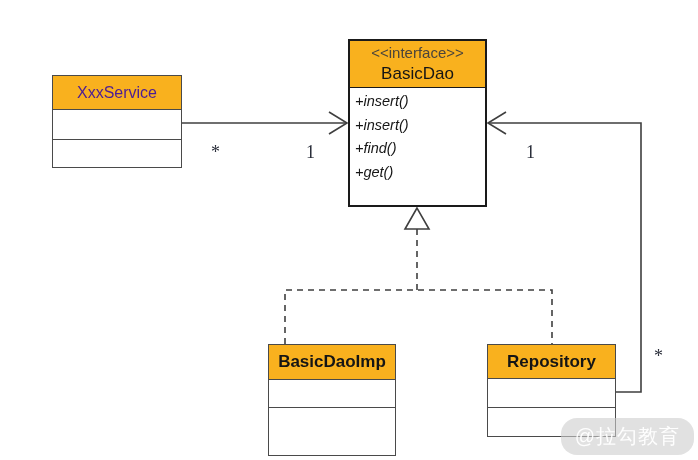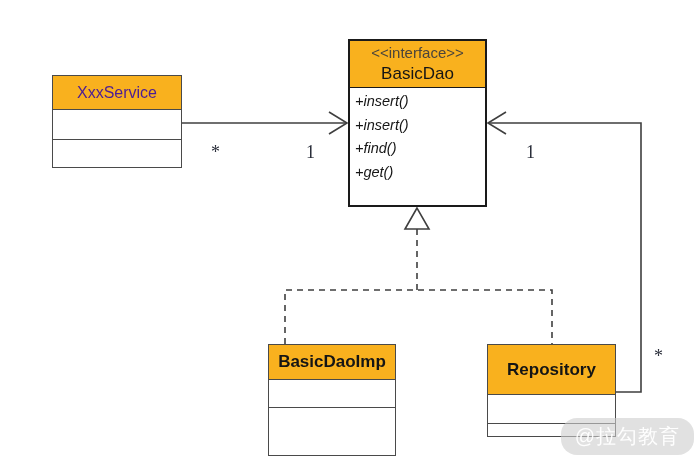--- a/index.html
+++ b/index.html
@@ -142,21 +142,21 @@
 
   <div class="uml-box" style="left:221px;top:344px;width:128px;height:112px;margin-left:47px;">
     <div class="uml-header" style="height:35px;">
       <span class="class-name name-semibold">BasicDaoImp</span>
     </div>
     <div class="compartment" style="height:28px;"></div>
     <div class="compartment" style="height:27px;"></div>
   </div>
 
   <div class="uml-box" style="left:487px;top:344px;width:129px;height:93px;">
-    <div class="uml-header" style="height:50px;">
+    <div class="uml-header" style="height:34px;">
       <span class="class-name name-semibold">Repository</span>
     </div>
     <div class="compartment" style="height:29px;"></div>
     <div class="compartment" style="height:27px;"></div>
   </div>
 
   <div class="multiplicity" style="left:211px;top:142px;">*</div>
   <div class="multiplicity" style="left:306px;top:142px;">1</div>
   <div class="multiplicity" style="left:526px;top:142px;">1</div>
   <div class="multiplicity" style="left:654px;top:346px;">*</div>

